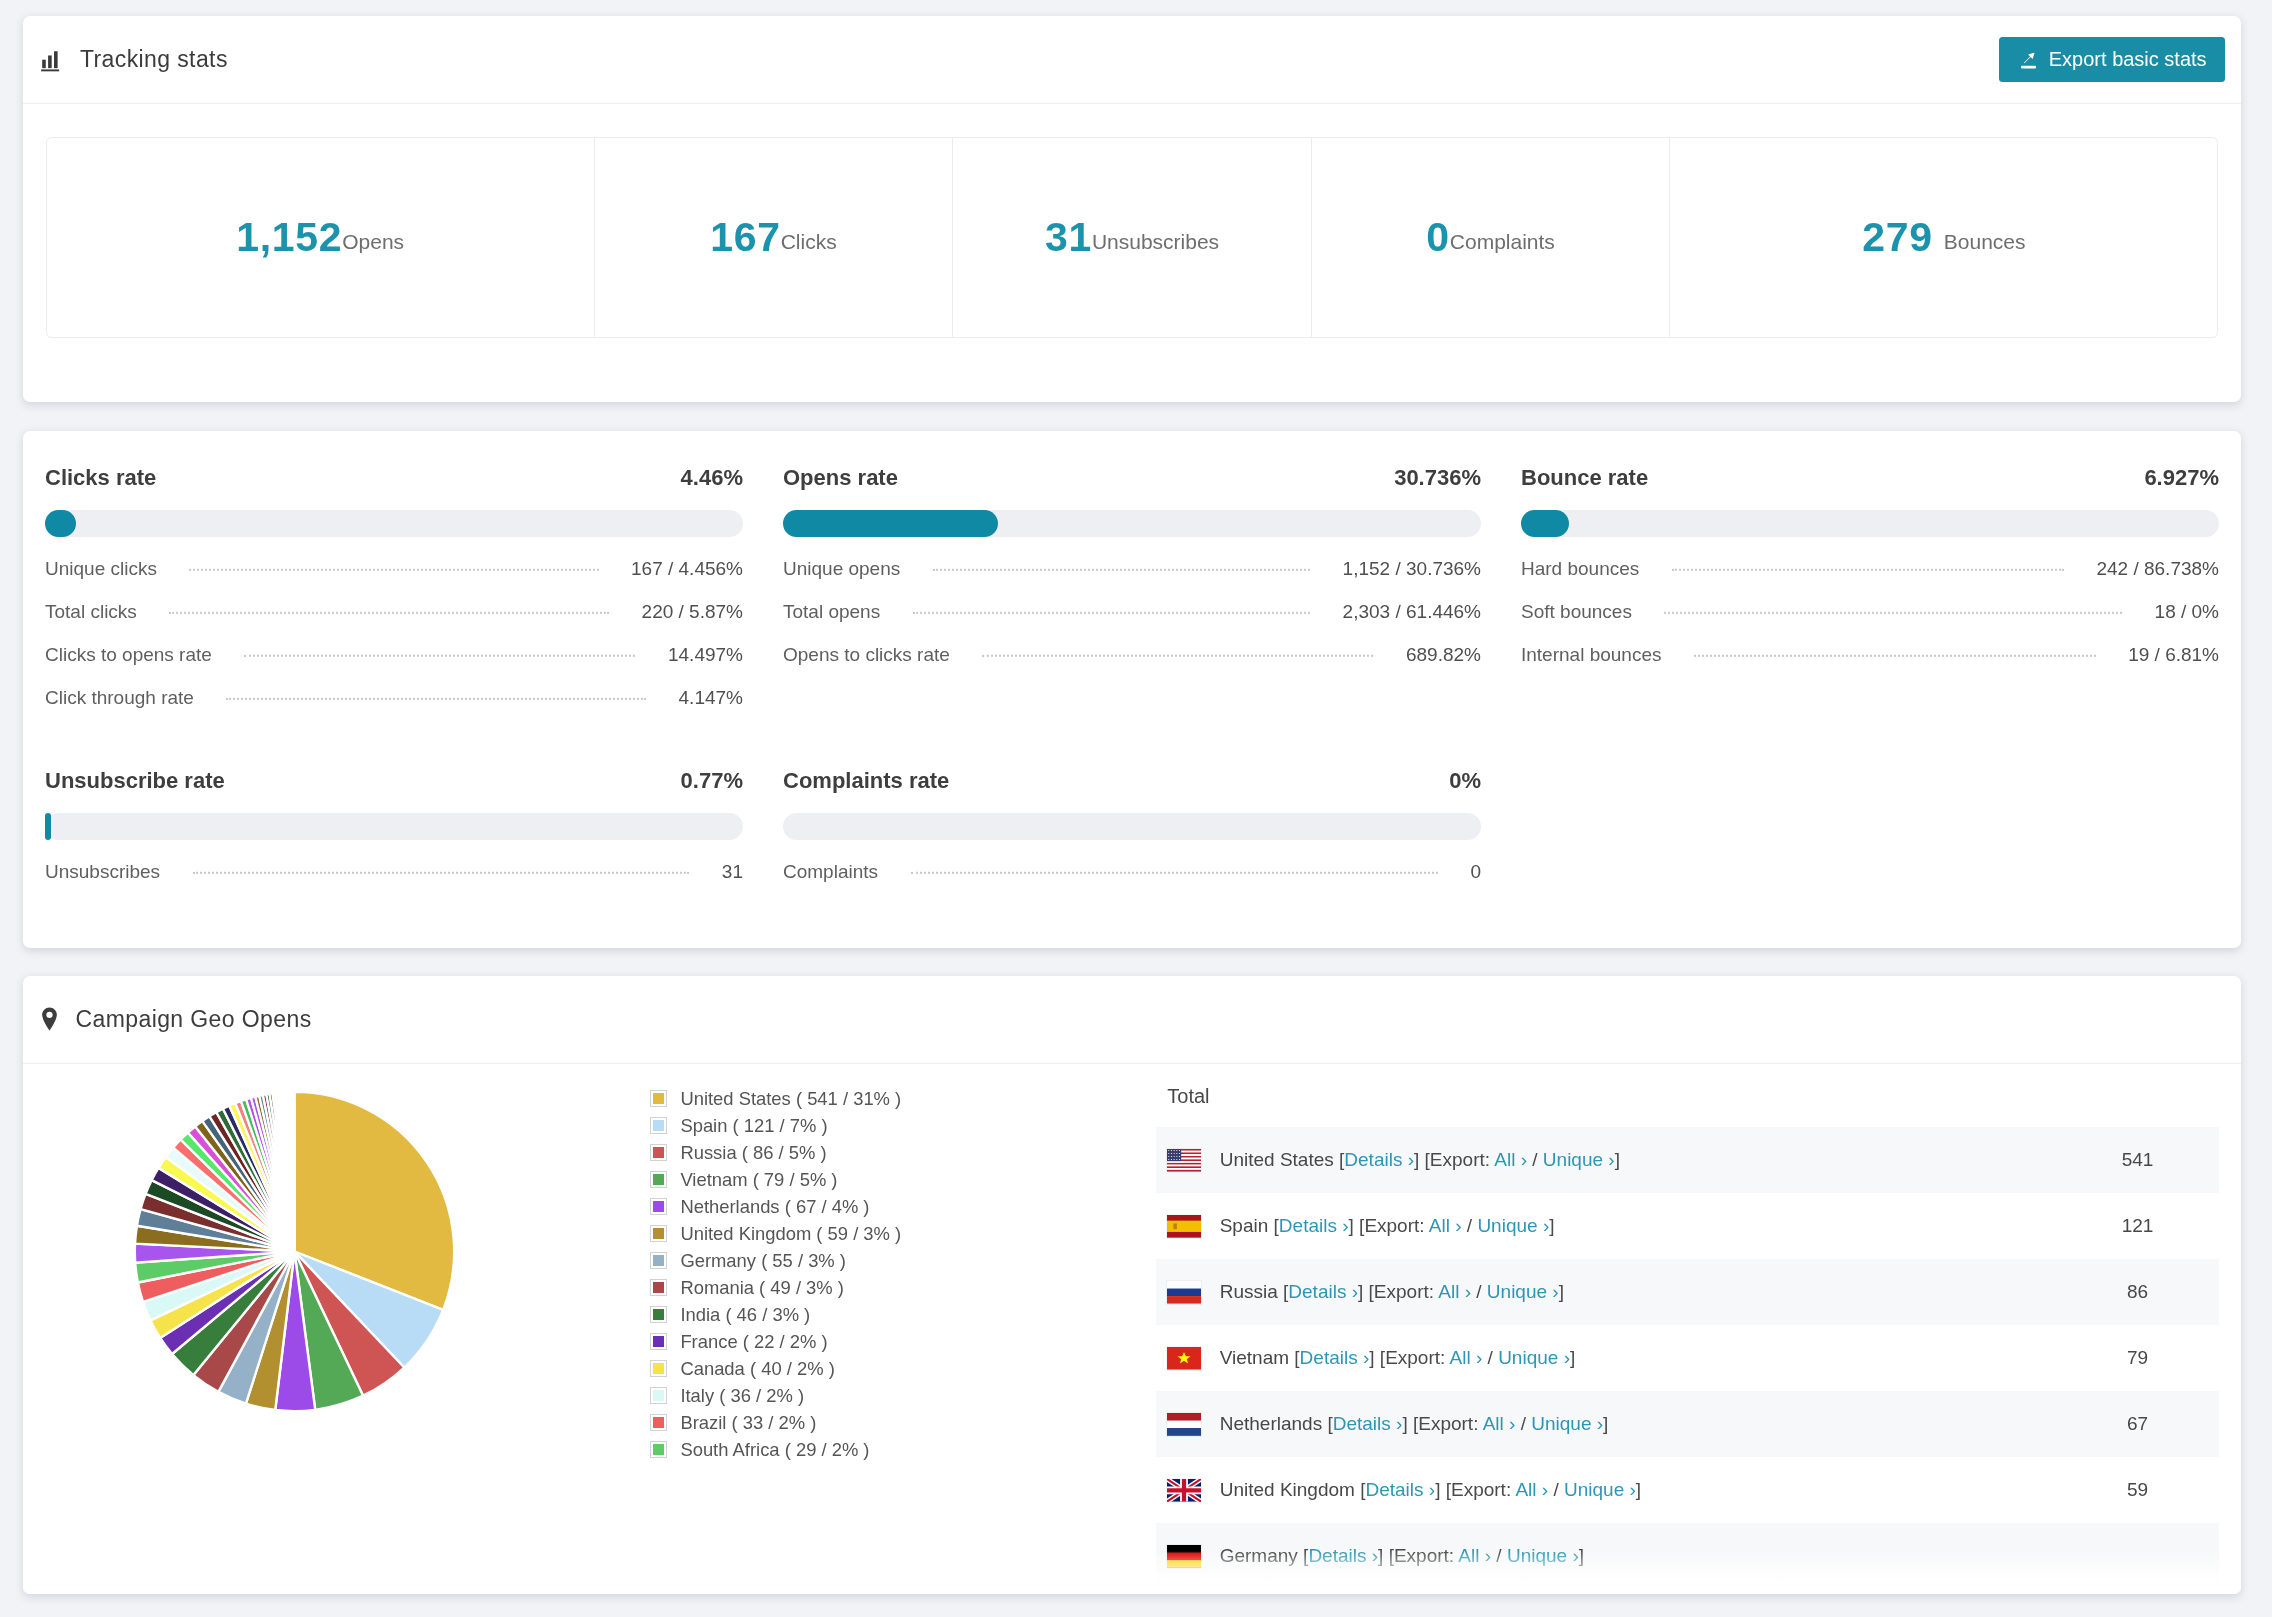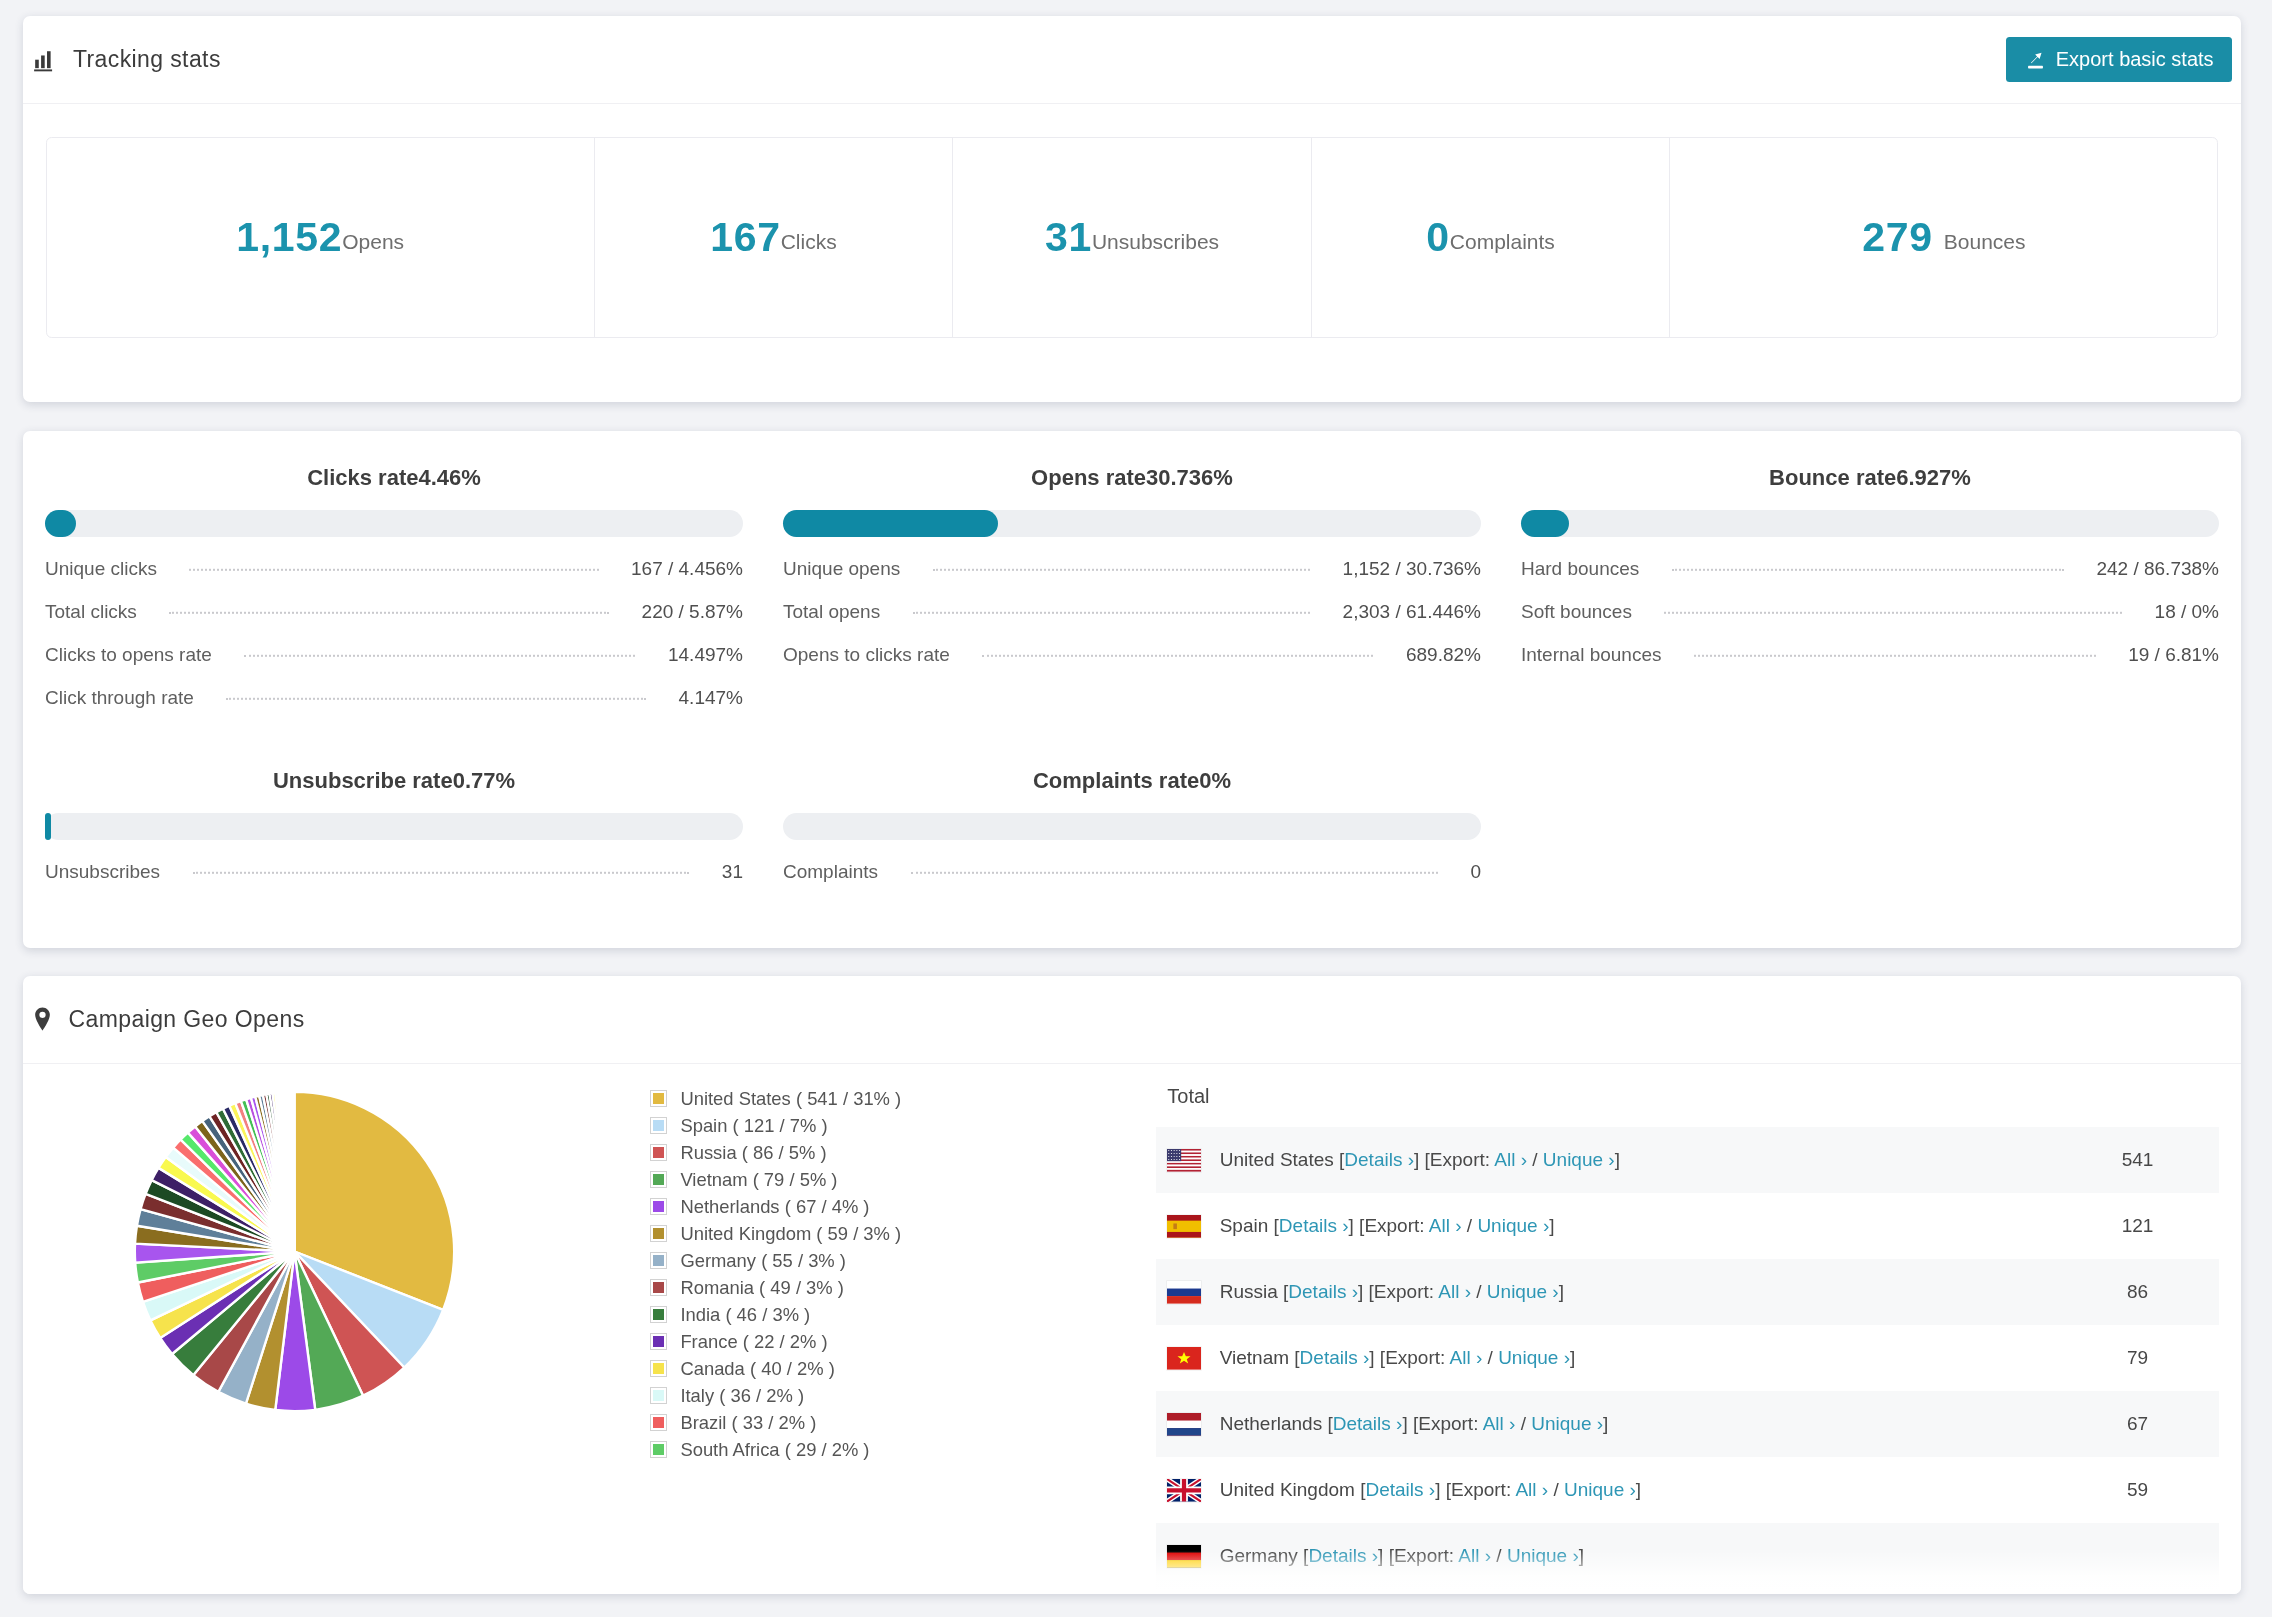--- a/index.html
+++ b/index.html
@@ -5,21 +5,21 @@
   html,body{margin:0;padding:0;background:#f2f3f6;}
   body{width:2273px;height:1618px;font-family:"Liberation Sans",sans-serif;color:#4a4a4a;}
   .page{position:relative;width:2273px;height:1618px;overflow:hidden;background:#f2f3f6;}
   .panel{position:absolute;left:23px;width:2218px;background:#fff;border-radius:7px;
          box-shadow:0 2.1px 8.5px rgba(45,55,90,.16);}
   #panel-tracking{top:16px;height:386px;}
   #panel-rates{top:431px;height:517px;}
   #panel-geo{top:976px;height:618px;overflow:hidden;}
 
   .panel-head{display:flex;align-items:center;justify-content:space-between;
-              height:88px;padding:0 9px;border-bottom:1.4px solid #f0f0f3;box-sizing:border-box;}
+              height:88px;padding:0 16px;border-bottom:1.4px solid #f0f0f3;box-sizing:border-box;}
   .panel-title{display:flex;align-items:center;gap:15.5px;font-size:23px;color:#3c3c3c;font-weight:500;letter-spacing:0.4px;}
   .panel-title svg{display:block;}
 
   .export-btn{display:flex;align-items:center;gap:10px;background:#1a8da6;color:#fff;
               border:none;border-radius:3.5px;font-size:20px;padding:10.6px 18.4px;cursor:pointer;
               font-family:"Liberation Sans",sans-serif;}
   .export-btn svg{display:block;}
 
   
   .stats-box{position:absolute;left:22.6px;right:22.6px;top:121px;height:199px;
@@ -27,21 +27,21 @@
   .stat-cell{flex:1;display:flex;flex-direction:row;align-items:center;justify-content:center;
              border-left:1.4px solid #ebebf0;}
   .stat-cell:first-child{border-left:none;flex:1.53;}
   .stat-cell:last-child{flex:1.53;gap:11px;}
   .stat-value{font-size:41px;font-weight:700;color:#1b93ad;letter-spacing:0.7px;}
   .stat-label{font-size:21px;color:#6e6e6e;margin-top:8.5px;}
 
   
   .rates-grid{display:grid;grid-template-columns:1fr 1fr 1fr;column-gap:40px;row-gap:55px;
               padding:30px 22px;}
-  .rate-head{display:flex;justify-content:center;align-items:baseline;
+  .rate-head{display:flex;justify-content:space-between;align-items:baseline;
              font-size:22px;font-weight:700;color:#3e3e3e;margin:4.2px 0 19px;}
   .bar{height:27px;background:#edeff2;border-radius:13.4px;position:relative;}
   .bar-fill{position:absolute;left:0;top:0;bottom:0;background:#0f89a4;border-radius:13.4px;}
   .kv{display:flex;align-items:baseline;font-size:19px;color:#5f5f5f;margin-top:21px;gap:24px;}
   .kv:first-of-type{margin-top:32px;}
   .kv .k{white-space:nowrap;}
   .kv .leader{flex:1;border-bottom:2.1px dotted #c9c9cd;margin:0 8.5px;transform:translateY(-4.2px);}
   .kv .v{white-space:nowrap;color:#4f4f4f;}
 
   

